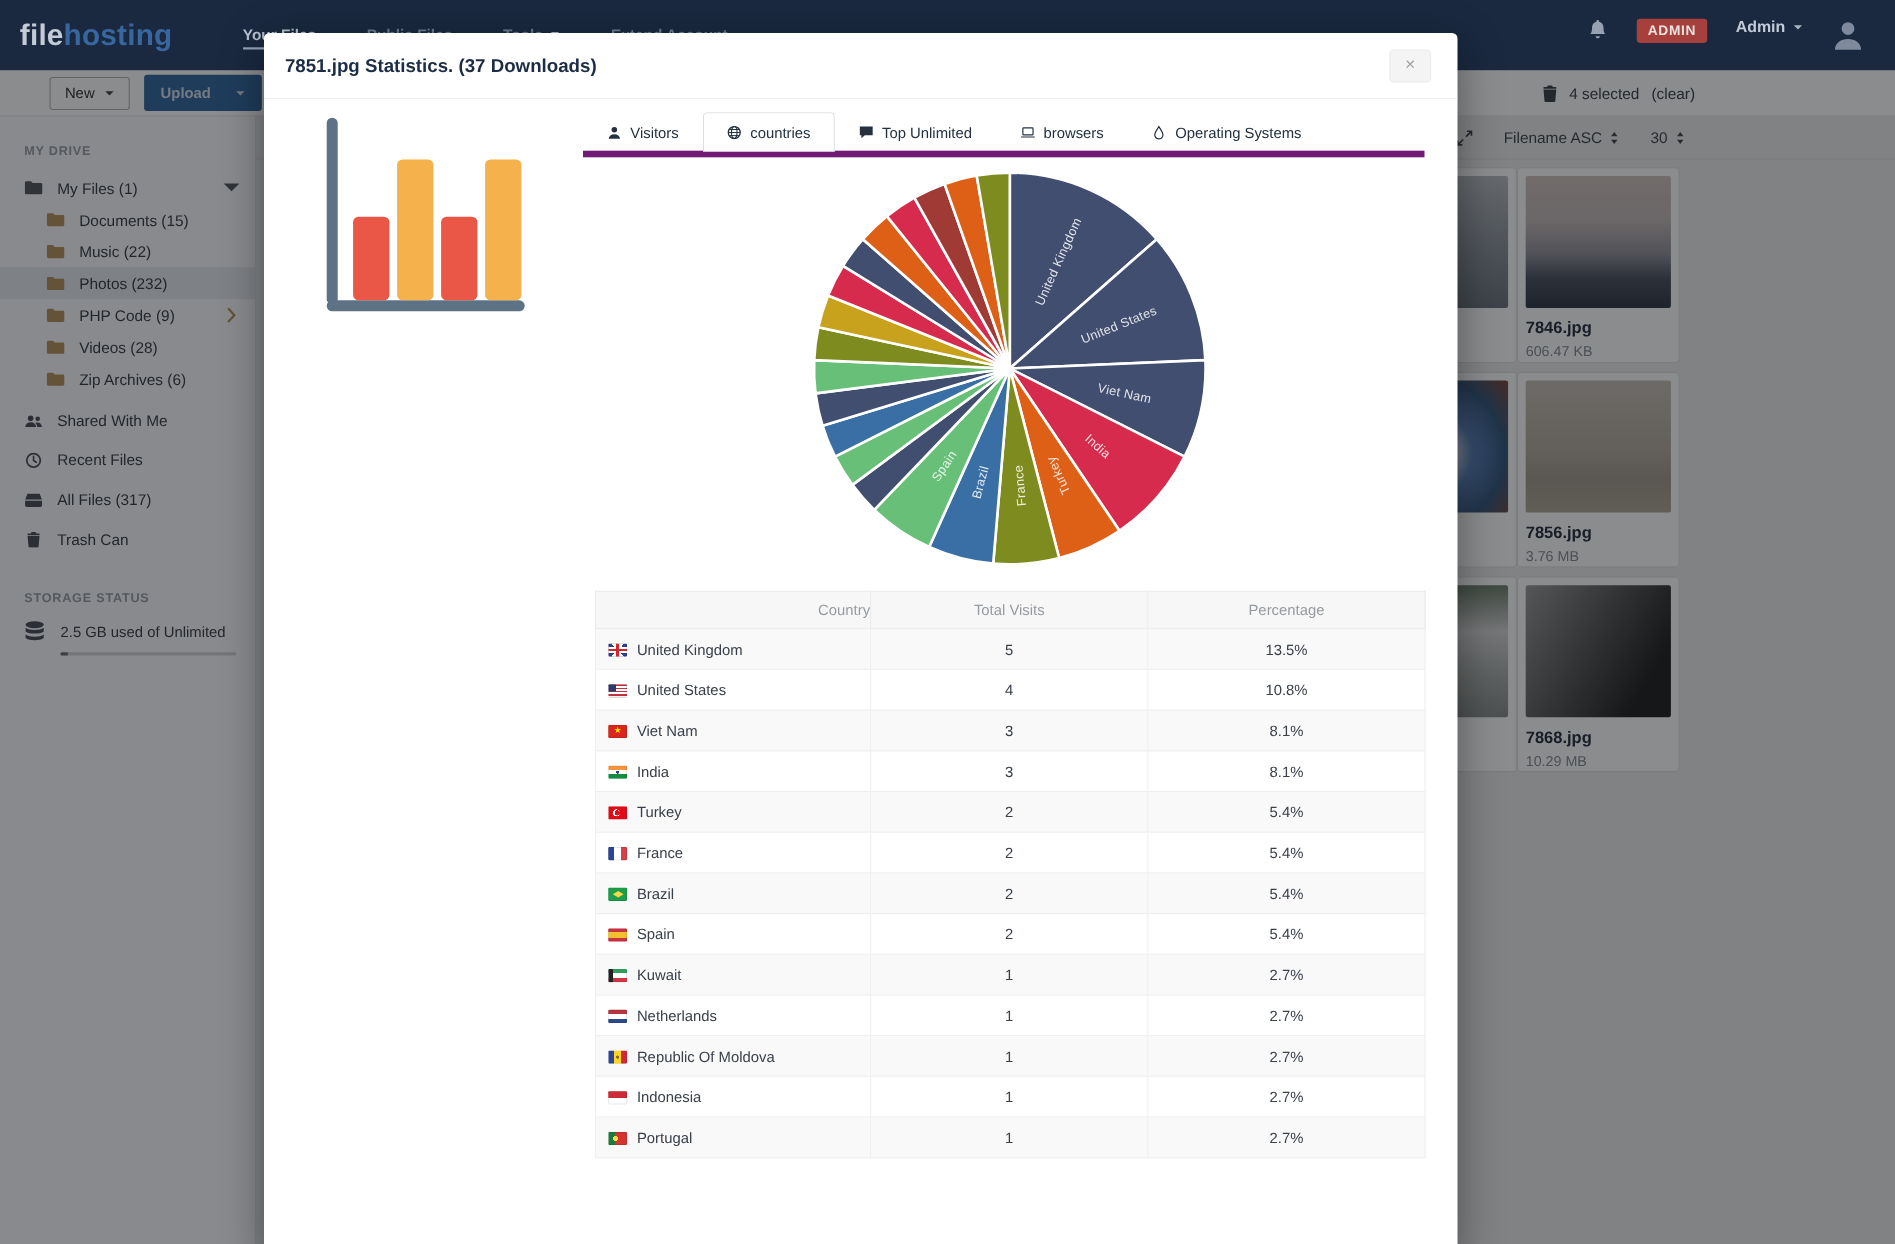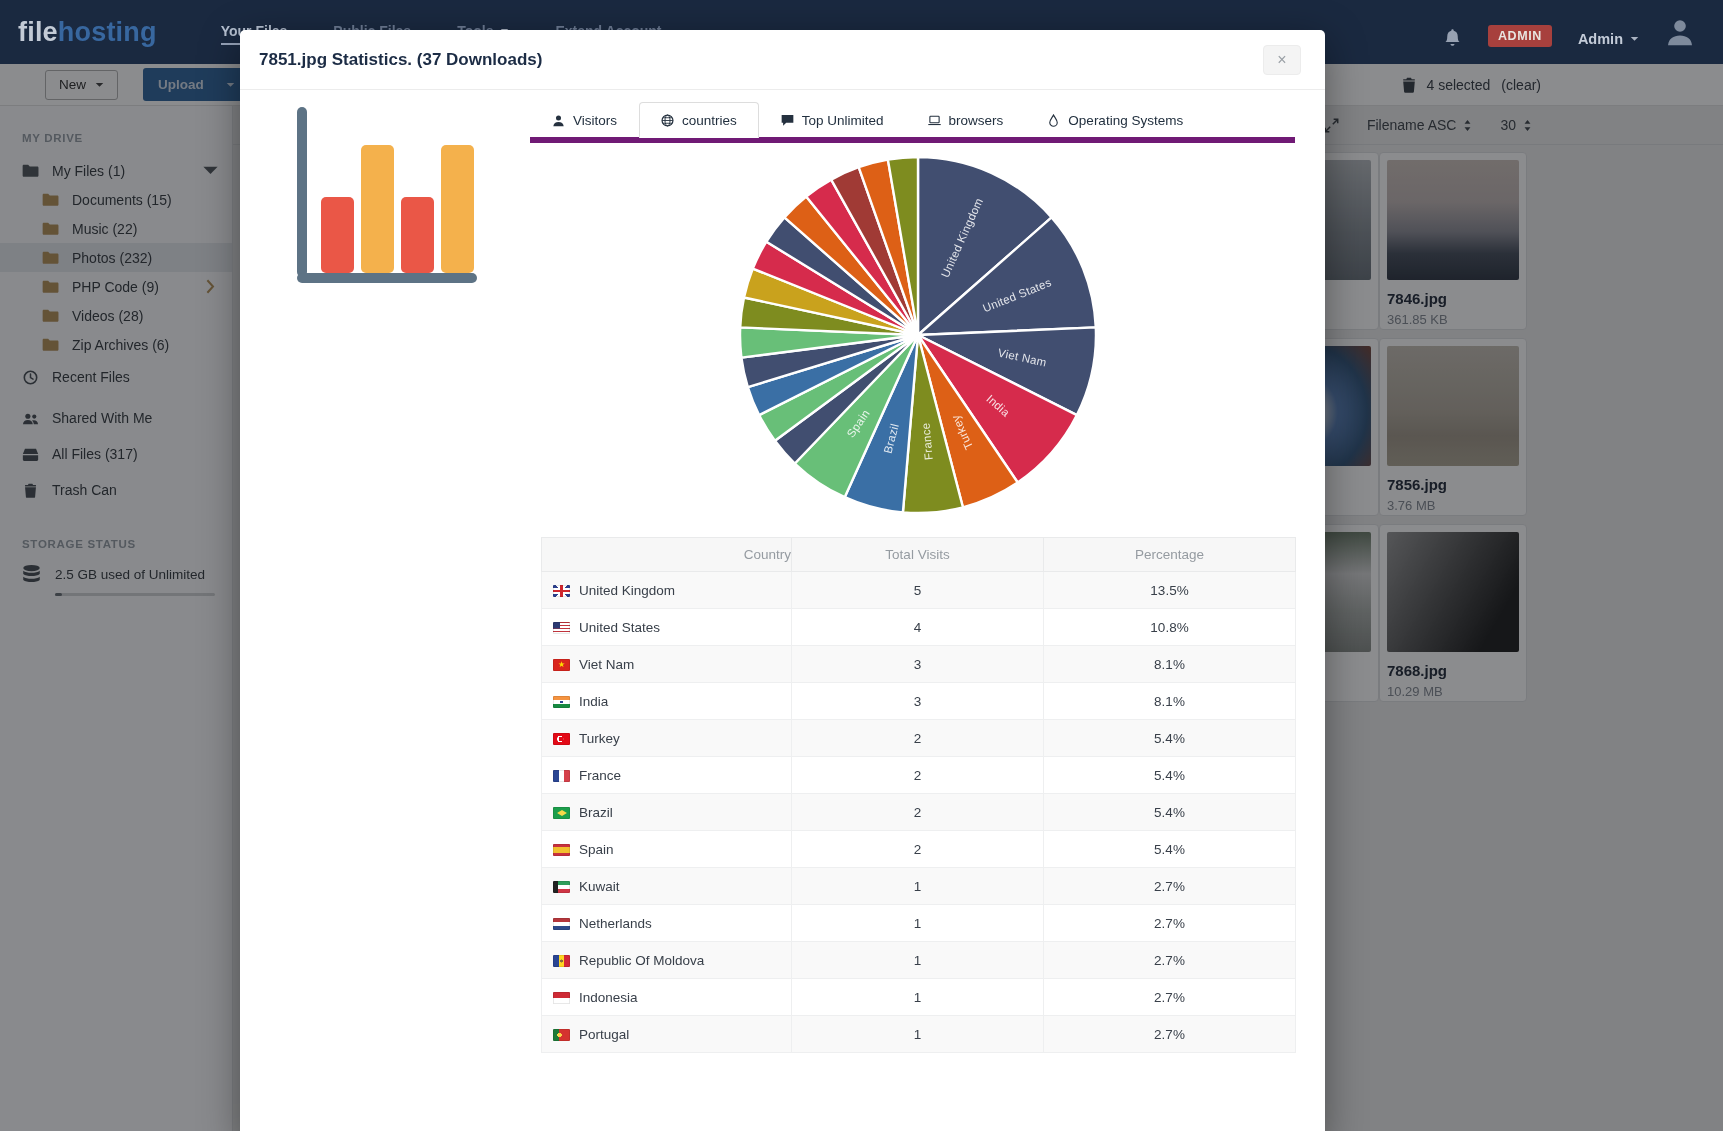--- a/index.html
+++ b/index.html
@@ -8,33 +8,33 @@
   .icon{display:inline-flex;align-items:center;justify-content:center}
   .icon svg{width:100%;height:100%;display:block}
 
   
   .app-header{position:absolute;left:0;top:0;right:0;height:64px;background:#1a2940;display:flex;align-items:center;z-index:10}
   .logo{margin-left:18px;font-size:27px;font-weight:bold;letter-spacing:.2px}
   .logo-file{color:#c3cbd6}.logo-host{color:#38679f}
   .main-nav{display:flex;gap:46px;margin-left:64px}
   .nav-link{display:flex;align-items:center;font-size:14px;font-weight:bold;color:#6d7b93;cursor:pointer;padding:4px 0;border-bottom:2px solid transparent}
   .nav-link.active{color:#b6c1d1;border-bottom-color:#97a4ba}
-  .header-right{margin-left:auto;display:flex;align-items:flex-end;gap:26px;margin-right:28px}
+  .header-right{margin-left:auto;display:flex;align-items:flex-start;gap:26px;margin-right:28px}
   .bell{width:19px;height:19px;color:#97a1b2;cursor:pointer}
   .admin-badge{background:#a7403d;color:#e9e3e0;font-weight:bold;font-size:12.5px;padding:4px 10px;border-radius:3px;letter-spacing:.6px}
   .user-menu{display:flex;align-items:center;color:#c3cbd8;font-weight:bold;font-size:14.5px;cursor:pointer}
   .caret-sm{width:9px;height:6px;color:#aab3c2;margin-left:7px}
   .avatar{width:30px;height:30px;color:#7e8a9c;cursor:pointer}
 
   
   .toolbar{position:absolute;top:64px;left:0;right:0;height:42px;background:#fff;border-bottom:1px solid #e2e2e2;display:flex;align-items:center}
   .btn{display:flex;align-items:center;font-family:inherit;font-size:13.5px;border-radius:3px;cursor:pointer}
   .btn-new{margin-left:45px;height:30px;padding:0 13px;border:1px solid #b4b4b4;background:#fff;color:#333}
   .caret-dk{width:9px;height:6px;color:#444;margin-left:9px}
-  .btn-upload{margin-left:25px;height:33px;padding:0 15px;border:none;background:#33689f;color:#d3deea;font-weight:bold}
+  .btn-upload{margin-left:13px;height:33px;padding:0 15px;border:none;background:#33689f;color:#d3deea;font-weight:bold}
   .caret-up{width:9px;height:6px;color:#cfdcea;margin-left:22px}
   .selection{margin-left:auto;margin-right:182px;display:flex;align-items:center;gap:11px;color:#3c424a;font-size:14px}
   .trash-sm{width:14px;height:16px;color:#3c424a}
   .clear-link{cursor:pointer}
 
   
   .sidebar{position:absolute;top:106px;left:0;width:233px;bottom:0;background:#fbfcfd;border-right:1px solid #e1e3e5;padding-top:26px}
   .side-label{color:#989fa7;font-size:11.5px;font-weight:bold;letter-spacing:.7px;margin:0 0 12px 22px}
   .side-item{display:flex;align-items:center;height:29px;padding-left:22px;font-size:14px;color:#3a3f45;cursor:pointer}
   .side-item.big{height:36px}
@@ -258,39 +258,39 @@
         <span>Videos (28)</span>
       </div>
       <div class="side-item indent">
         <span class="icon">
           <svg viewBox="0 0 16 14">
             <path fill="currentColor" d="M.6 2.8C.6 2.1 1.1 1.6 1.8 1.6h4l1.5 1.6h7c.7 0 1.2.5 1.2 1.2v7.2c0 .7-.5 1.2-1.2 1.2H1.8c-.7 0-1.2-.5-1.2-1.2z"></path>
           </svg>
         </span>
         <span>Zip Archives (6)</span>
       </div>
-      <div class="side-item big">
-        <span class="icon">
-          <svg viewBox="0 0 16 16">
-            <circle cx="8" cy="8" r="6.6" fill="none" stroke="currentColor" stroke-width="1.7"></circle>
-            <path d="M8 4.2v4l2.7 1.6" fill="none" stroke="currentColor" stroke-width="1.6" stroke-linecap="round"></path>
-          </svg>
-        </span>
-        <span>Recent Files</span>
-      </div>
       <div class="side-item big gap">
         <span class="icon">
           <svg viewBox="0 0 18 14">
             <circle cx="6.2" cy="4.6" r="2.7" fill="currentColor"></circle>
             <path fill="currentColor" d="M1 13c.2-3 2.3-4.5 5.2-4.5S11.2 10 11.4 13z"></path>
             <circle cx="13" cy="5" r="2.2" fill="currentColor"></circle>
             <path fill="currentColor" d="M12.6 8.8c2.3 0 4.2 1.4 4.4 4.2h-4.5c-.2-1.8-.9-3.2-2-4z"></path>
           </svg>
         </span>
         <span>Shared With Me</span>
+      </div>
+      <div class="side-item big">
+        <span class="icon">
+          <svg viewBox="0 0 16 16">
+            <circle cx="8" cy="8" r="6.6" fill="none" stroke="currentColor" stroke-width="1.7"></circle>
+            <path d="M8 4.2v4l2.7 1.6" fill="none" stroke="currentColor" stroke-width="1.6" stroke-linecap="round"></path>
+          </svg>
+        </span>
+        <span>Recent Files</span>
       </div>
       <div class="side-item big">
         <span class="icon">
           <svg viewBox="0 0 16 14">
             <path fill="currentColor" d="M2.8 1.6h10.4l2 5H.8zM.8 7.6h14.4v4.2c0 .7-.5 1.2-1.2 1.2H2c-.7 0-1.2-.5-1.2-1.2z"></path>
           </svg>
         </span>
         <span>All Files (317)</span>
       </div>
       <div class="side-item big">
@@ -347,21 +347,21 @@
         <div class="thumb thumb-porcelain"></div>
       </div>
       <div class="card">
         <div class="thumb thumb-waterfall"></div>
       </div>
     </div>
   <div id="grid-full" class="grid-col col-b">
       <div class="card">
         <div class="thumb thumb-sea-dusk"></div>
         <div class="name">7846.jpg</div>
-        <div class="size">361.85 KB</div>
+        <div class="size">606.47 KB</div>
       </div>
       <div class="card">
         <div class="thumb thumb-river-haze"></div>
         <div class="name">7856.jpg</div>
         <div class="size">3.76 MB</div>
       </div>
       <div class="card">
         <div class="thumb thumb-bw-cafe"></div>
         <div class="name">7868.jpg</div>
         <div class="size">10.29 MB</div>

